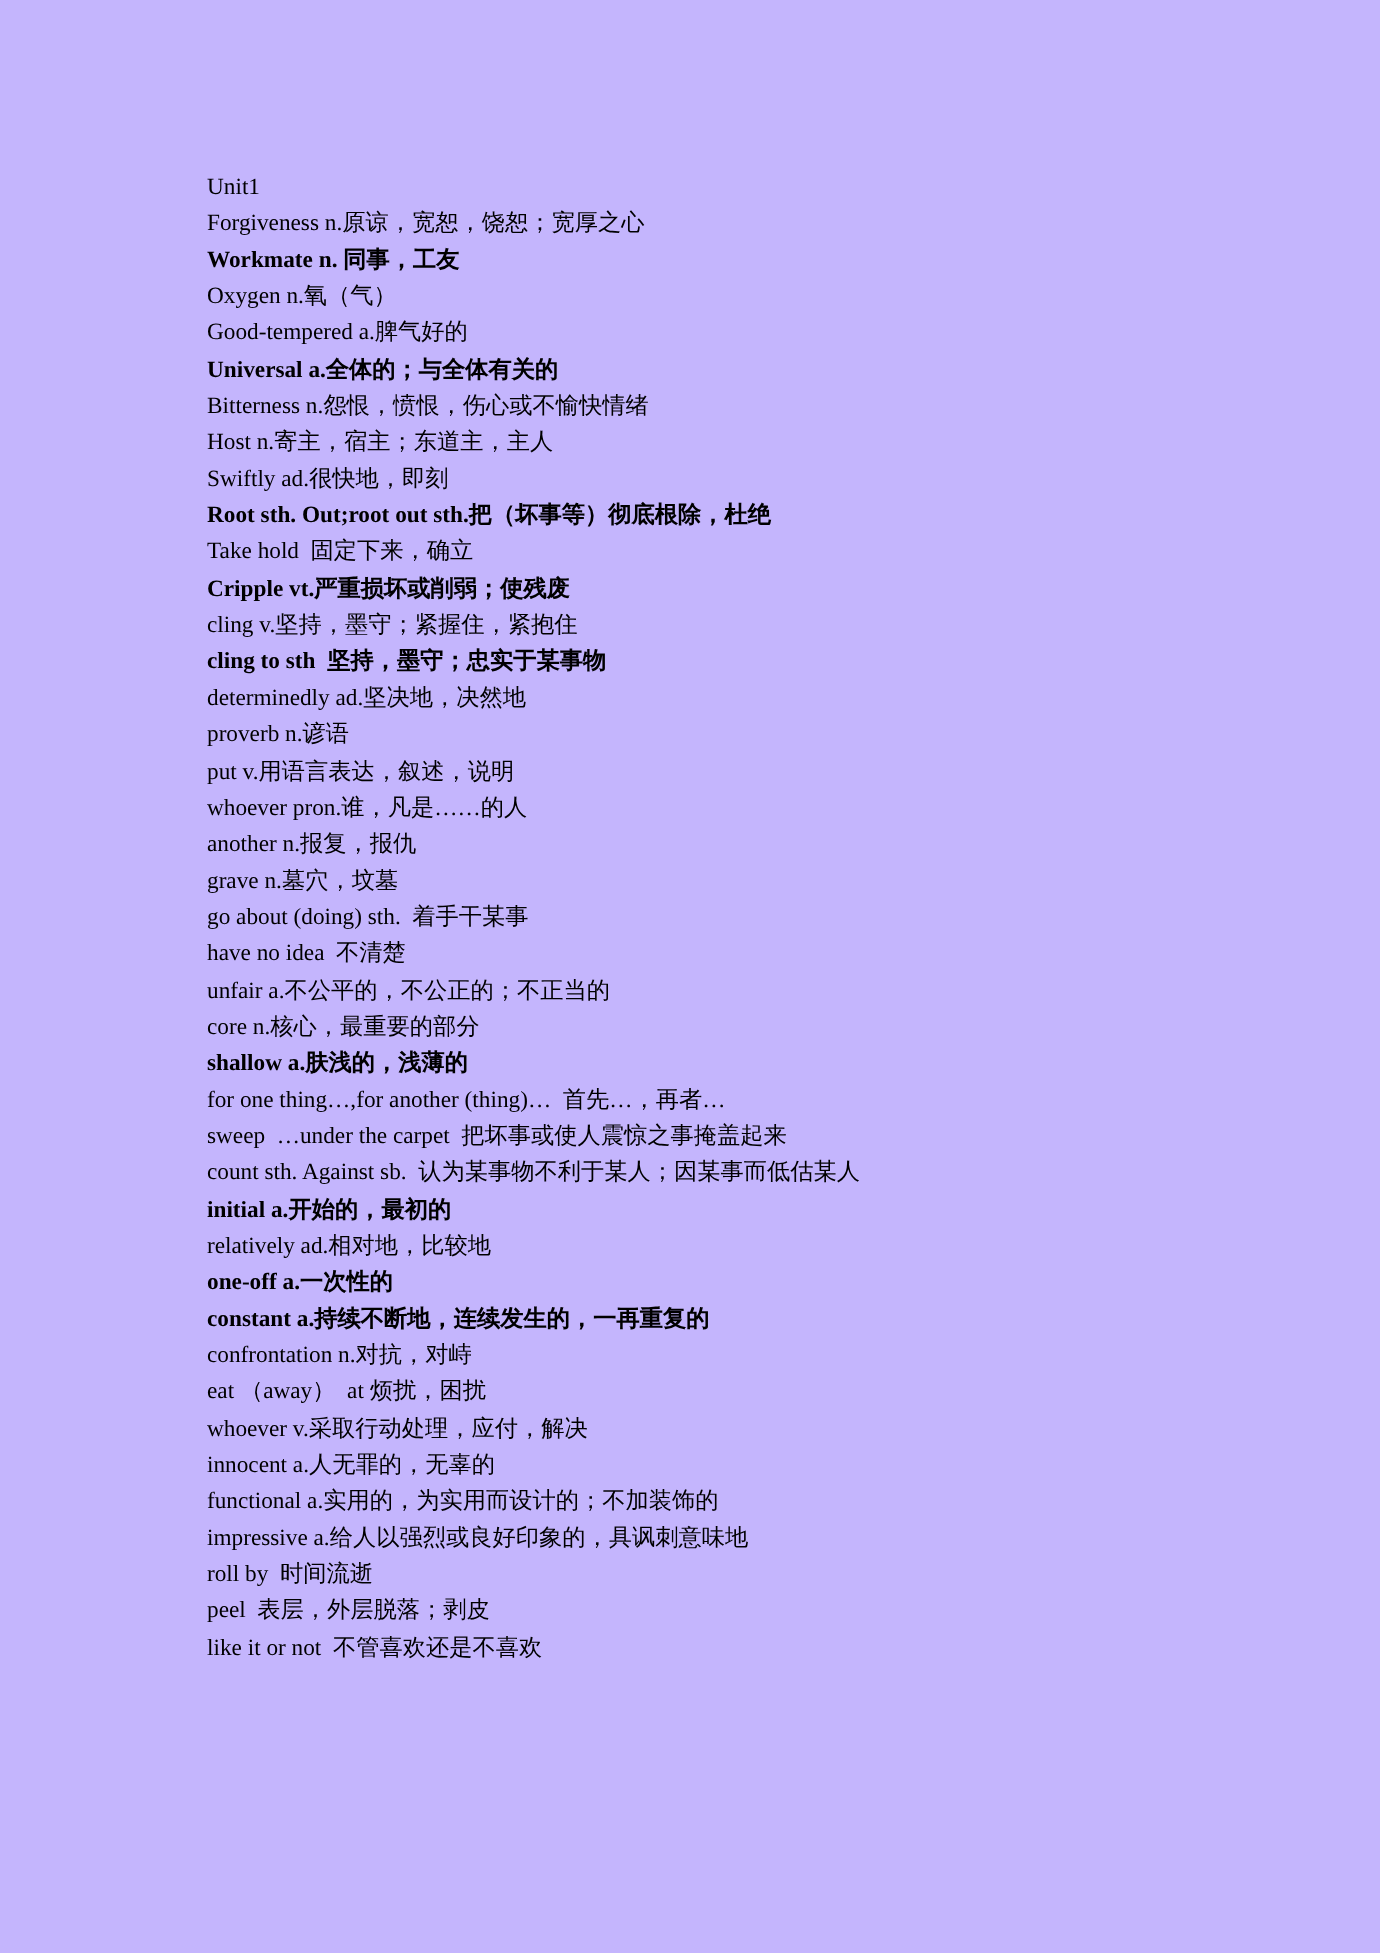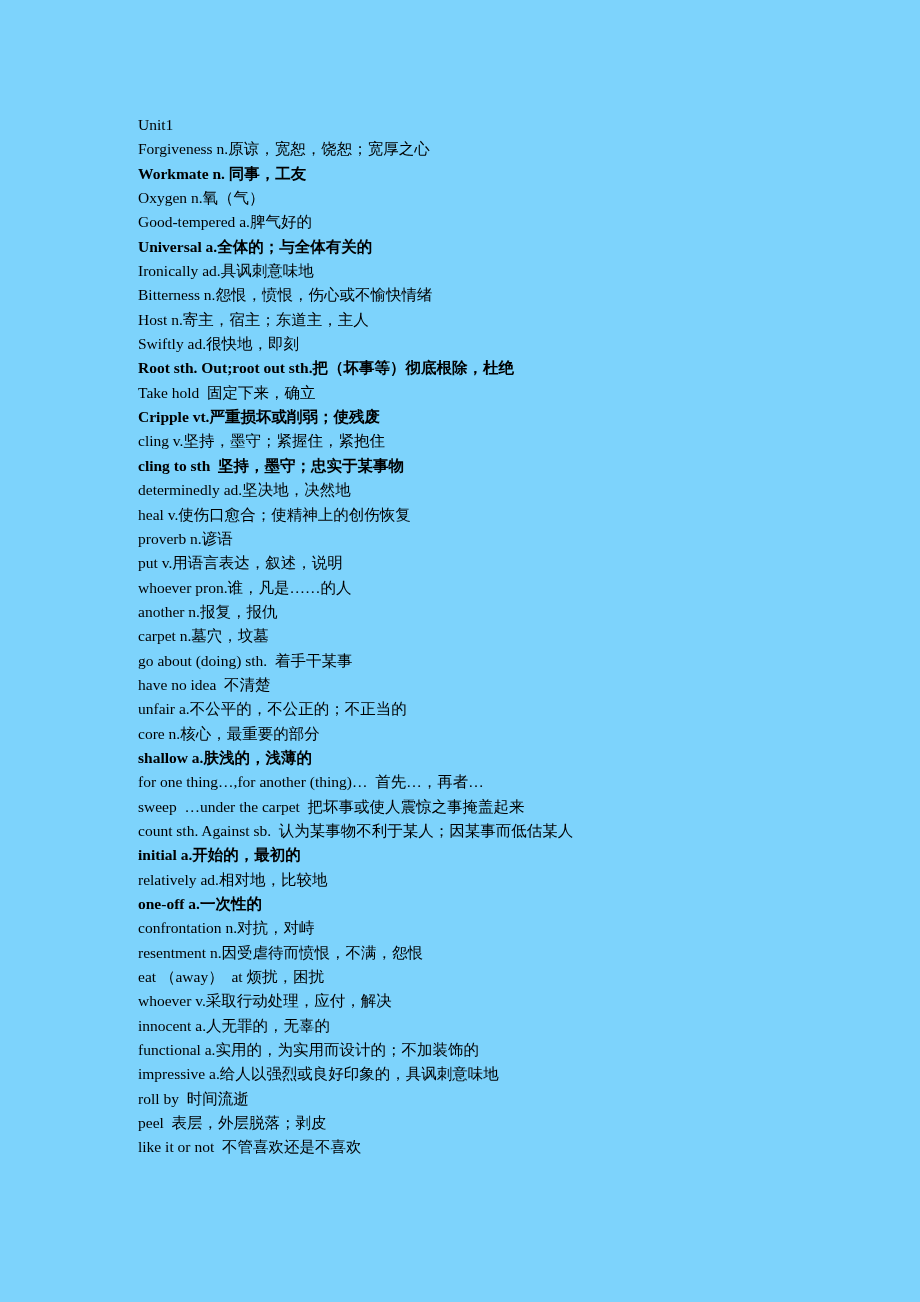--- a/index.html
+++ b/index.html
@@ -13,21 +13,21 @@
     height: 1302px;
     font-family: "Liberation Serif", "DejaVu Serif", serif;
     color: #000000;
     overflow: hidden;
   }
   .page {
     box-sizing: border-box;
     width: 920px;
     height: 1302px;
     padding: 113px 0 16px 138px;
-    background: #7dd3fc;
+    background: #c4b5fd;
   }
   .vocab-list {
     list-style: none;
     margin: 0;
     padding: 0;
   }
   .vocab-line {
     font-size: 15.5px;
     line-height: 24.35px;
     white-space: pre;
@@ -42,49 +42,47 @@
 <body>
 
 <div class="page">
   <div class="vocab-list" id="vocab-list">
       <div class="vocab-line">Unit1</div>
       <div class="vocab-line">Forgiveness n.原谅，宽恕，饶恕；宽厚之心</div>
       <div class="vocab-line bold">Workmate n. 同事，工友</div>
       <div class="vocab-line">Oxygen n.氧（气）</div>
       <div class="vocab-line">Good-tempered a.脾气好的</div>
       <div class="vocab-line bold">Universal a.全体的；与全体有关的</div>
-      <div class="vocab-line">Ironically ad.具讽刺意味地</div>
       <div class="vocab-line">Bitterness n.怨恨，愤恨，伤心或不愉快情绪</div>
       <div class="vocab-line">Host n.寄主，宿主；东道主，主人</div>
       <div class="vocab-line">Swiftly ad.很快地，即刻</div>
       <div class="vocab-line bold">Root sth. Out;root out sth.把（坏事等）彻底根除，杜绝</div>
       <div class="vocab-line">Take hold  固定下来，确立</div>
       <div class="vocab-line bold">Cripple vt.严重损坏或削弱；使残废</div>
       <div class="vocab-line">cling v.坚持，墨守；紧握住，紧抱住</div>
       <div class="vocab-line bold">cling to sth  坚持，墨守；忠实于某事物</div>
       <div class="vocab-line">determinedly ad.坚决地，决然地</div>
-      <div class="vocab-line">heal v.使伤口愈合；使精神上的创伤恢复</div>
       <div class="vocab-line">proverb n.谚语</div>
       <div class="vocab-line">put v.用语言表达，叙述，说明</div>
       <div class="vocab-line">whoever pron.谁，凡是……的人</div>
       <div class="vocab-line">another n.报复，报仇</div>
-      <div class="vocab-line">carpet n.墓穴，坟墓</div>
+      <div class="vocab-line">grave n.墓穴，坟墓</div>
       <div class="vocab-line">go about (doing) sth.  着手干某事</div>
       <div class="vocab-line">have no idea  不清楚</div>
       <div class="vocab-line">unfair a.不公平的，不公正的；不正当的</div>
       <div class="vocab-line">core n.核心，最重要的部分</div>
       <div class="vocab-line bold">shallow a.肤浅的，浅薄的</div>
       <div class="vocab-line">for one thing…,for another (thing)…  首先…，再者…</div>
       <div class="vocab-line">sweep  …under the carpet  把坏事或使人震惊之事掩盖起来</div>
       <div class="vocab-line">count sth. Against sb.  认为某事物不利于某人；因某事而低估某人</div>
       <div class="vocab-line bold">initial a.开始的，最初的</div>
       <div class="vocab-line">relatively ad.相对地，比较地</div>
       <div class="vocab-line bold">one-off a.一次性的</div>
+      <div class="vocab-line bold">constant a.持续不断地，连续发生的，一再重复的</div>
       <div class="vocab-line">confrontation n.对抗，对峙</div>
-      <div class="vocab-line">resentment n.因受虐待而愤恨，不满，怨恨</div>
       <div class="vocab-line">eat （away）  at 烦扰，困扰</div>
       <div class="vocab-line">whoever v.采取行动处理，应付，解决</div>
       <div class="vocab-line">innocent a.人无罪的，无辜的</div>
       <div class="vocab-line">functional a.实用的，为实用而设计的；不加装饰的</div>
       <div class="vocab-line">impressive a.给人以强烈或良好印象的，具讽刺意味地</div>
       <div class="vocab-line">roll by  时间流逝</div>
       <div class="vocab-line">peel  表层，外层脱落；剥皮</div>
       <div class="vocab-line">like it or not  不管喜欢还是不喜欢</div>
     </div>
 </div>

